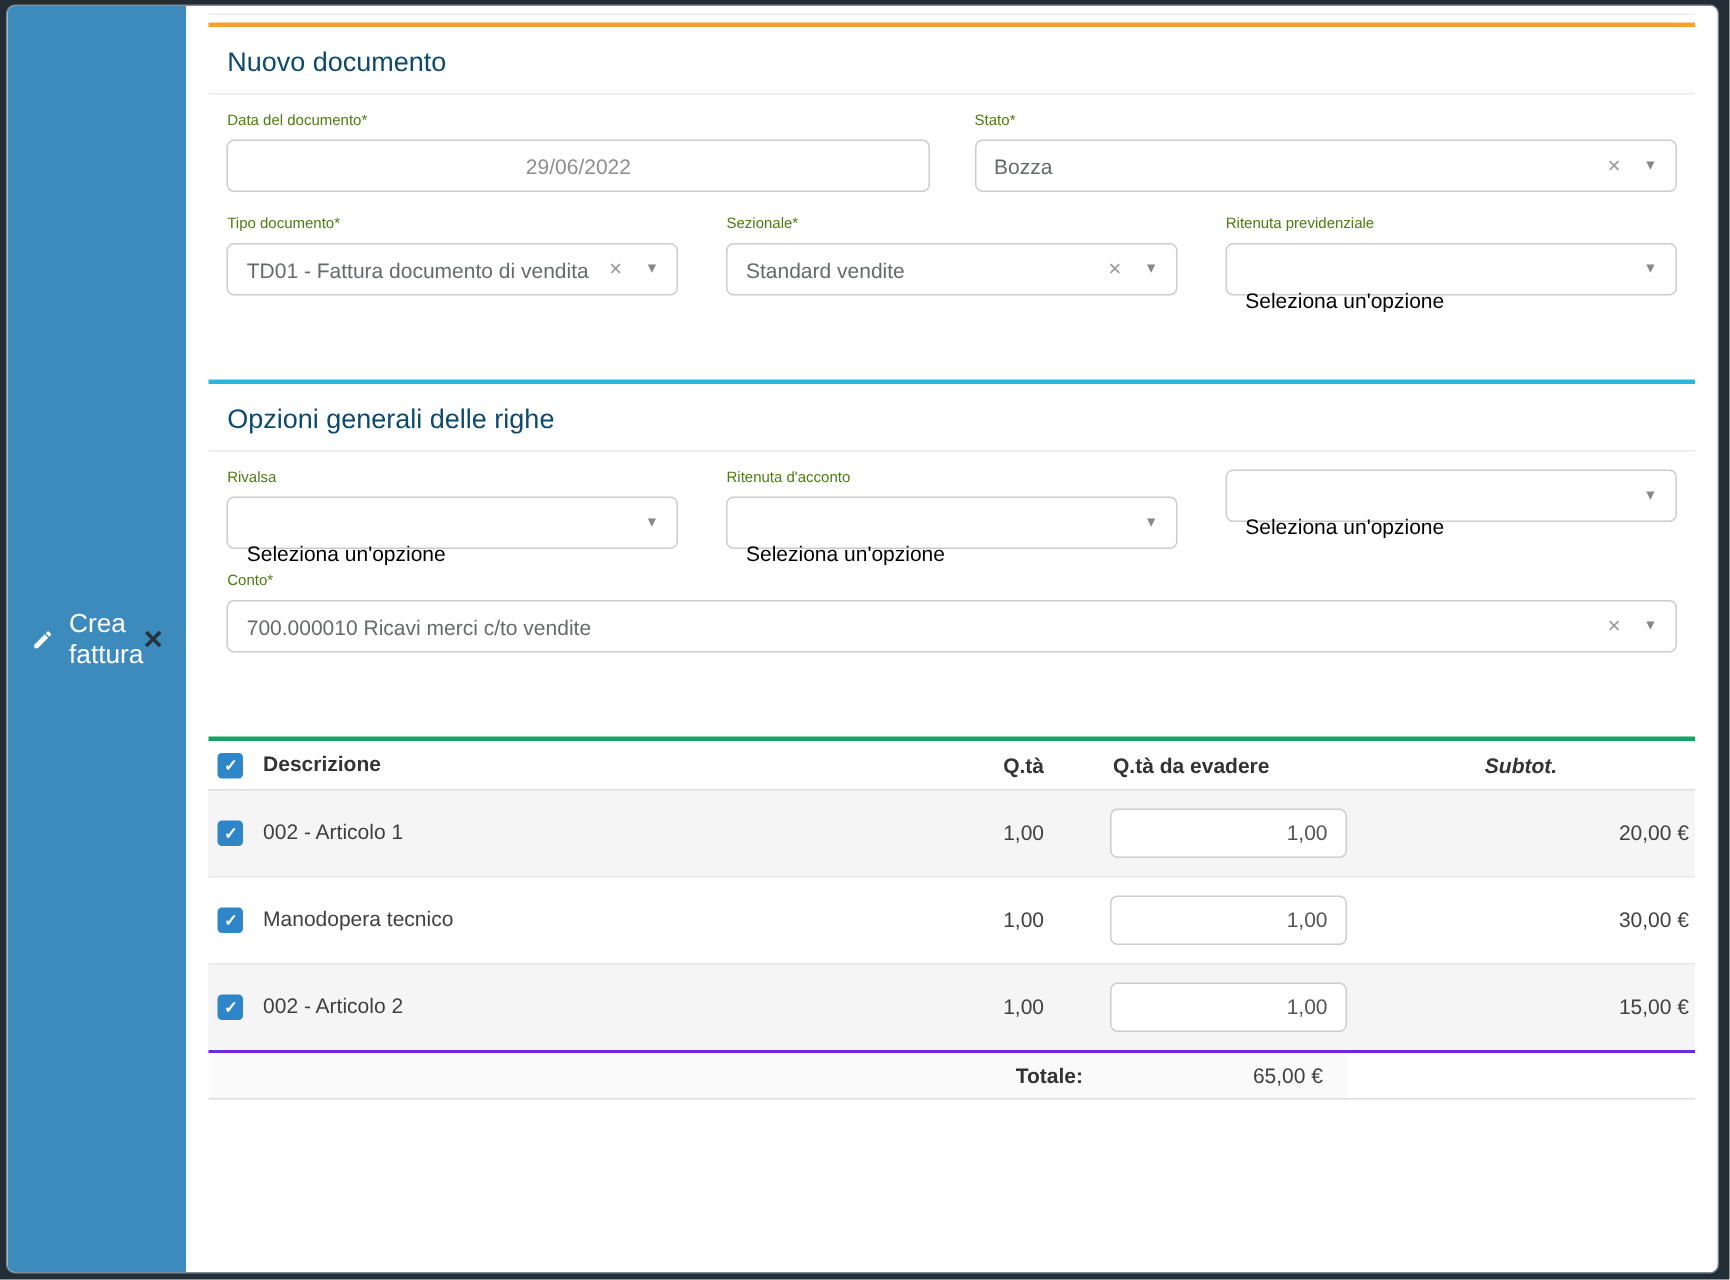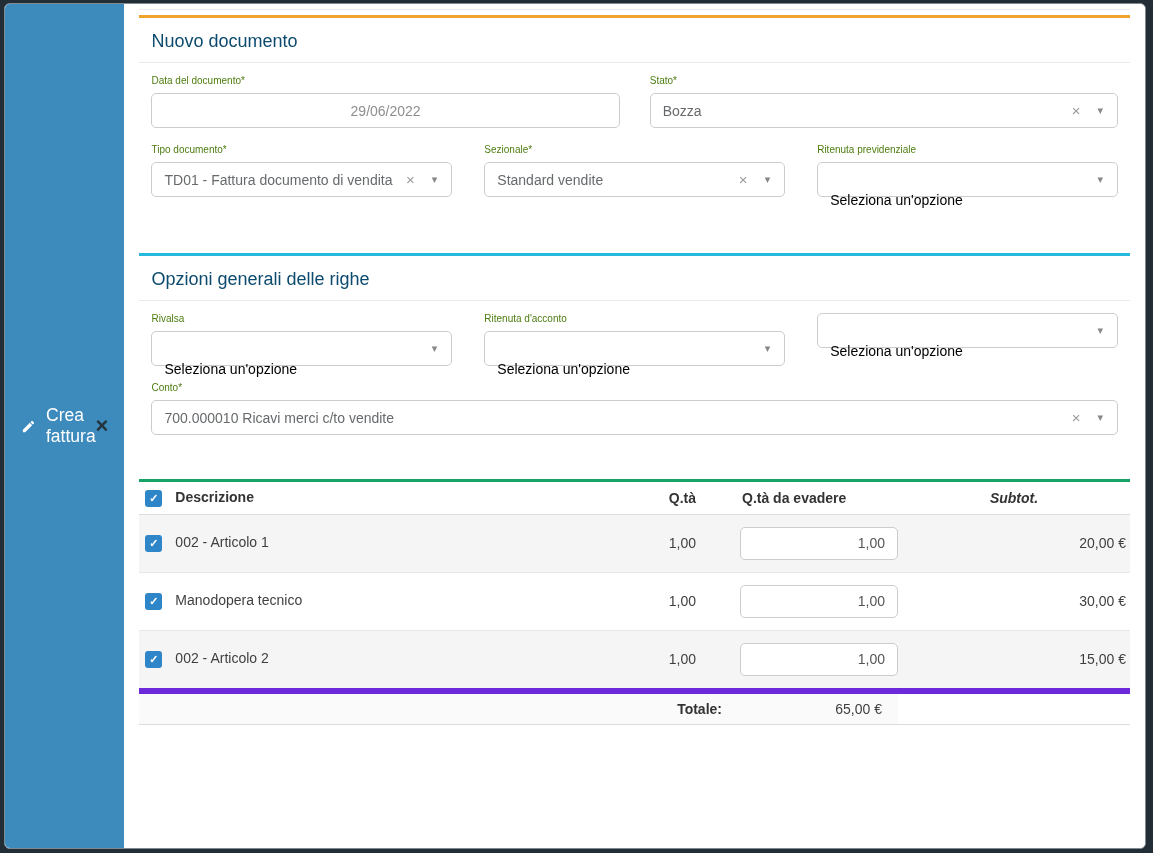--- a/index.html
+++ b/index.html
@@ -56,21 +56,21 @@
   .panel-lines .panel-top { background: #18a266; }
   .panel-heading {
     font-size: 18px;
     color: #0c4a6e;
     padding: 13px 12px 10px;
     border-bottom: 1px solid #e9ecee;
   }
   .panel-fields { padding: 12px 12px 8px; }
   .grid-2 { display: grid; grid-template-columns: 1fr 1fr; gap: 30px; margin-bottom: 16px; }
   .grid-3 { display: grid; grid-template-columns: 1fr 1fr 1fr; gap: 32px; margin-bottom: 16px; }
-  .grid-1 { display: grid; grid-template-columns: 1fr; margin-bottom: 4px; }
+  .grid-1 { display: grid; grid-template-columns: 1fr; margin-bottom: 16px; }
   .field label {
     display: block;
     font-size: 10px;
     font-weight: normal;
     color: #4d7c0f;
     margin-bottom: 7px;
   }
   .text-input {
     width: 100%; height: 35px;
     border: 1px solid #ccc; border-radius: 5px;
@@ -107,21 +107,21 @@
   tbody tr:nth-child(odd) { background: #f5f5f5; }
   .qty-input {
     width: 158px; height: 33px;
     border: 1px solid #ccc; border-radius: 5px;
     text-align: right; padding: 0 12px;
     font-size: 14px; color: #555;
     font-family: inherit;
     background: #fff;
     vertical-align: middle;
   }
-  tfoot td { padding: 7px 0; background: #fafafa; border-bottom: 1px solid #dcdcdc; border-top: 6px solid #6d28d9; }
+  tfoot td { padding: 7px 0; background: #fafafa; border-bottom: 1px solid #dcdcdc; border-top: 2px solid #6d28d9; }
   tfoot td.f-label { text-align: right; padding-right: 10px; font-weight: bold; color: #333; }
   tfoot td.f-value { text-align: right; padding-right: 16px; }
   tfoot td.f-empty { background: #ffffff; }
   .checkbox {
     width: 17px; height: 17px;
     background: #2e86c8;
     border-radius: 3px;
     display: inline-flex; align-items: center; justify-content: center;
     color: #fff; font-size: 11px; font-weight: bold;
     vertical-align: middle;

